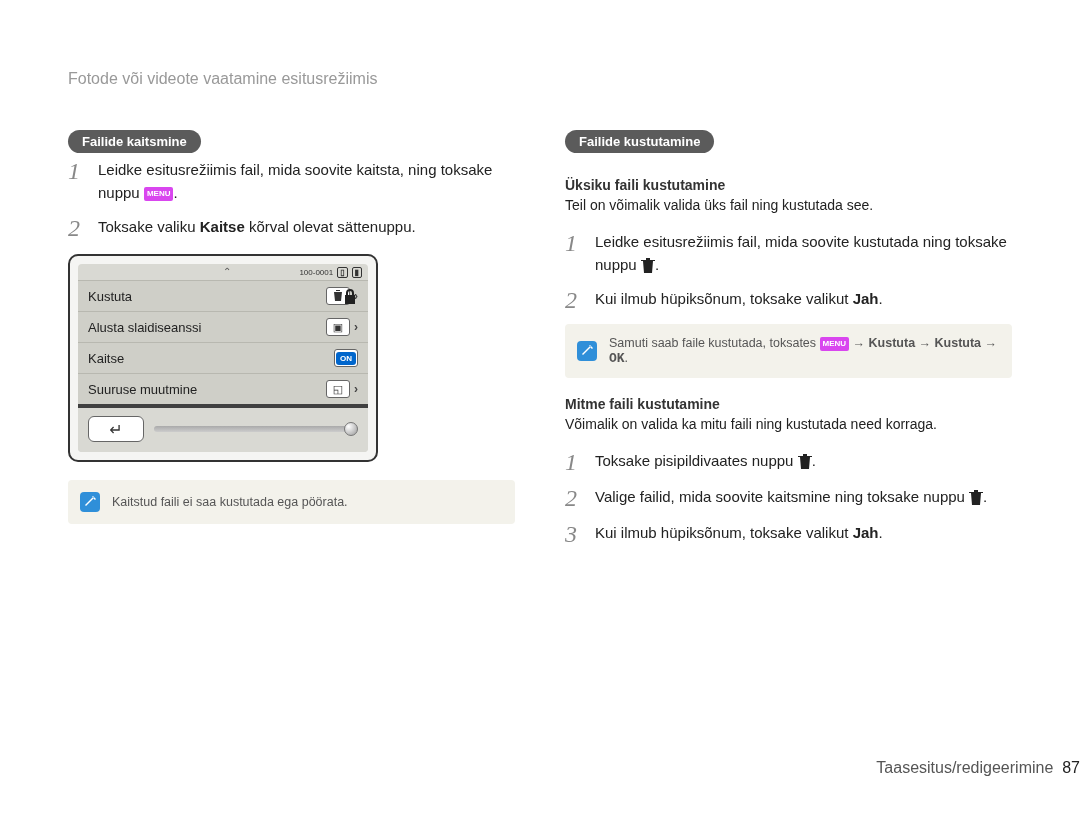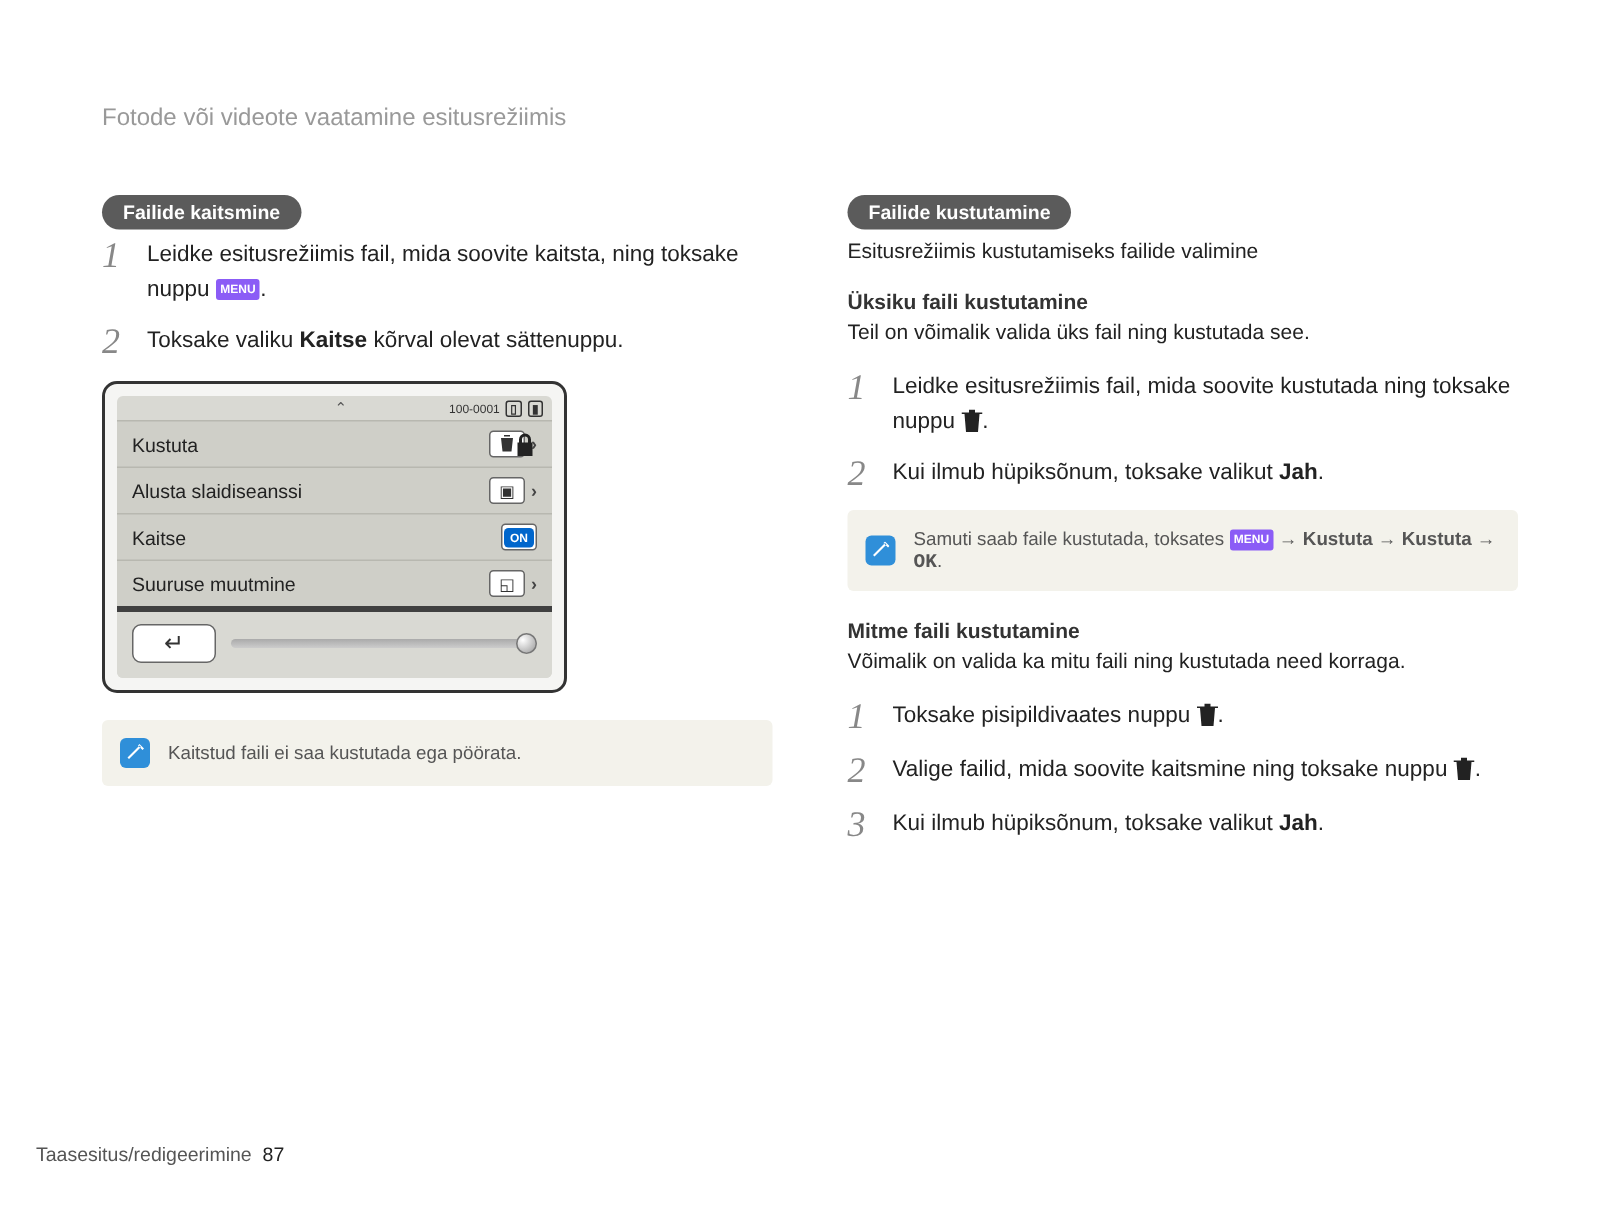--- a/index.html
+++ b/index.html
@@ -65,21 +65,21 @@
     font-size: 15px;
     line-height: 1.5;
     color: #222;
     flex: 1;
   }
   .inline-icon {
     display: inline-flex;
     vertical-align: middle;
     align-items: center;
     justify-content: center;
-    background: #8b5cf6;
+    background: #d946ef;
     color: #fff;
     font-size: 8px;
     font-weight: bold;
     border-radius: 2px;
     padding: 2px 3px;
     min-width: 18px;
     height: 14px;
     line-height: 10px;
   }
   .inline-trash {
@@ -244,22 +244,22 @@
     font-weight: bold;
     font-size: 14px;
     margin: 18px 0 4px 0;
   }
 
   .footer {
     position: absolute;
     bottom: 38px;
     left: 0;
     right: 0;
-    text-align: left;
-    font-size: 13px;
+    text-align: right;
+    font-size: 16px;
     color: #555;
     padding-left: 24px;
   }
   .footer .pg { color: #222; }
 
   .ok-label {
     font-family: 'Courier New', monospace;
     font-weight: bold;
     font-size: 13px;
   }
@@ -354,21 +354,20 @@
             </svg>
         </span>
         <span>Kaitstud faili ei saa kustutada ega pöörata.</span>
       </div>
     </div>
   </div>
 
   <div class="col">
     <div class="content">
       <div class="pill">Failide kustutamine</div>
-      <div class="subtext">Esitusrežiimis kustutamiseks failide valimine</div>
 
       <div class="sub-heading">Üksiku faili kustutamine</div>
       <div class="subtext">Teil on võimalik valida üks fail ning kustutada see.</div>
 
       <div class="step">
         <div class="step-num">1</div>
         <div class="step-text">
           <span>Leidke esitusrežiimis fail, mida soovite kustutada ning toksake nuppu </span><span class="inline-trash">
               <svg width="14" height="16" viewBox="0 0 14 16">
                 <path d="M2 3h10l-1 12H3L2 3zm3-3h4v2H5V0zM0 2h14v1H0z" fill="#222"></path>

